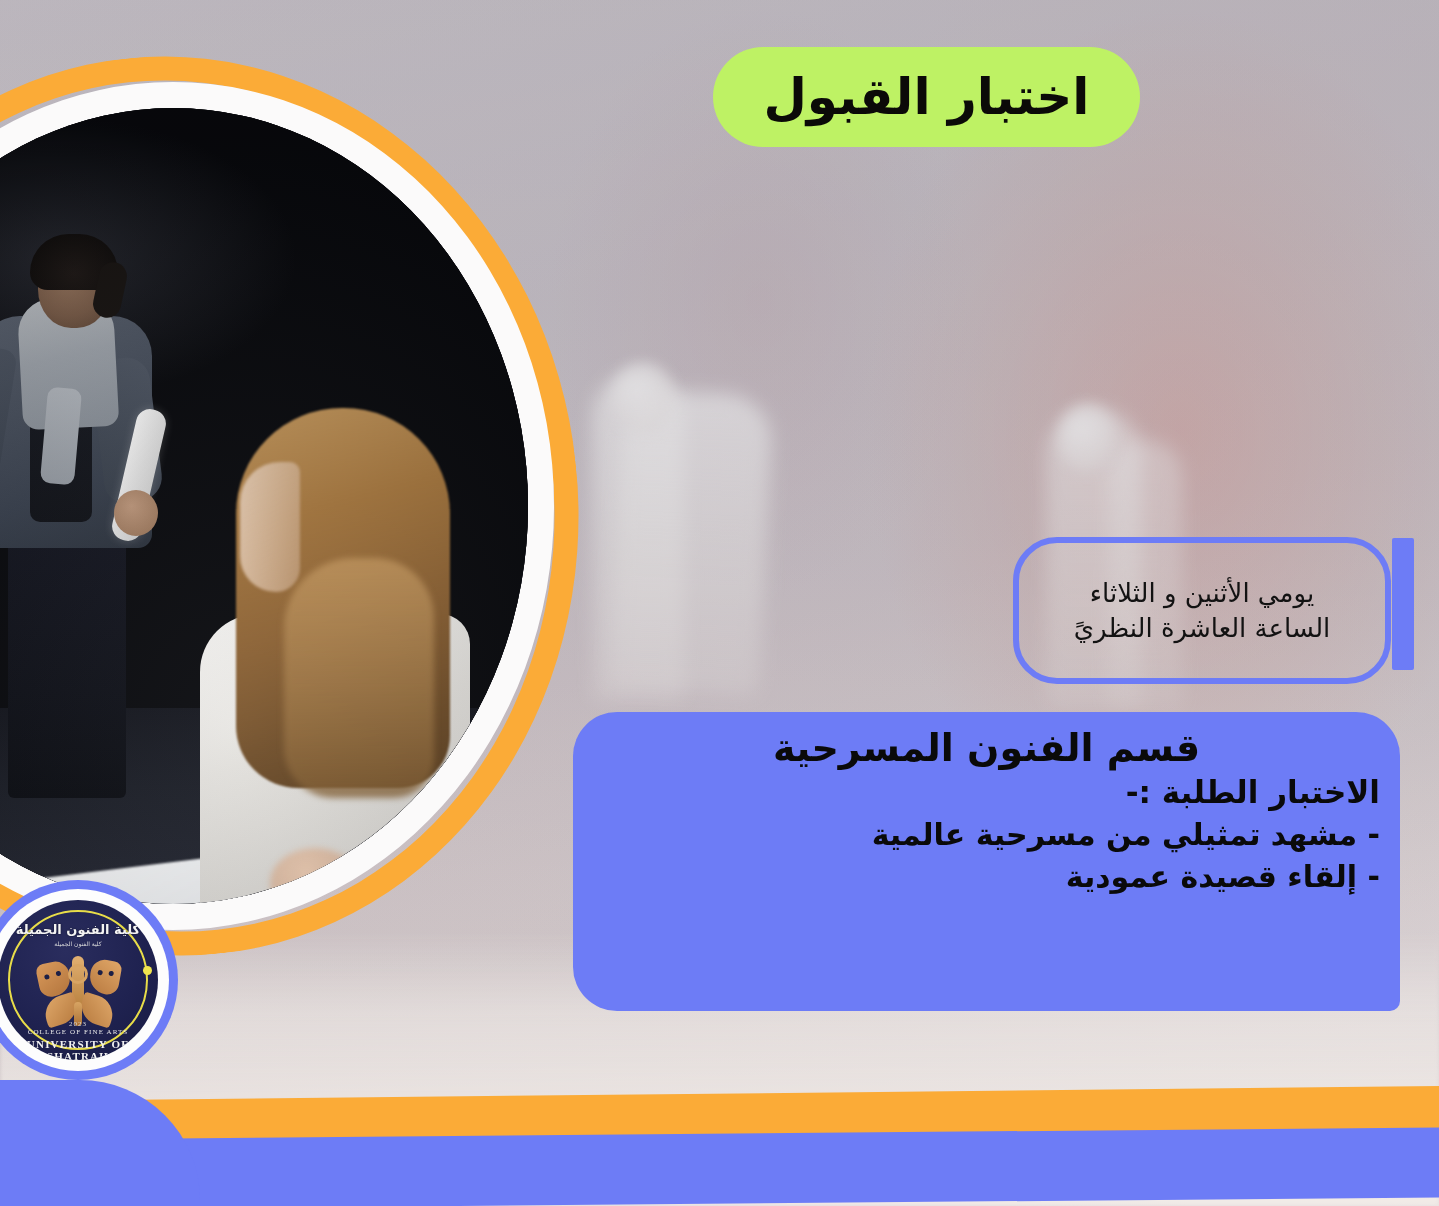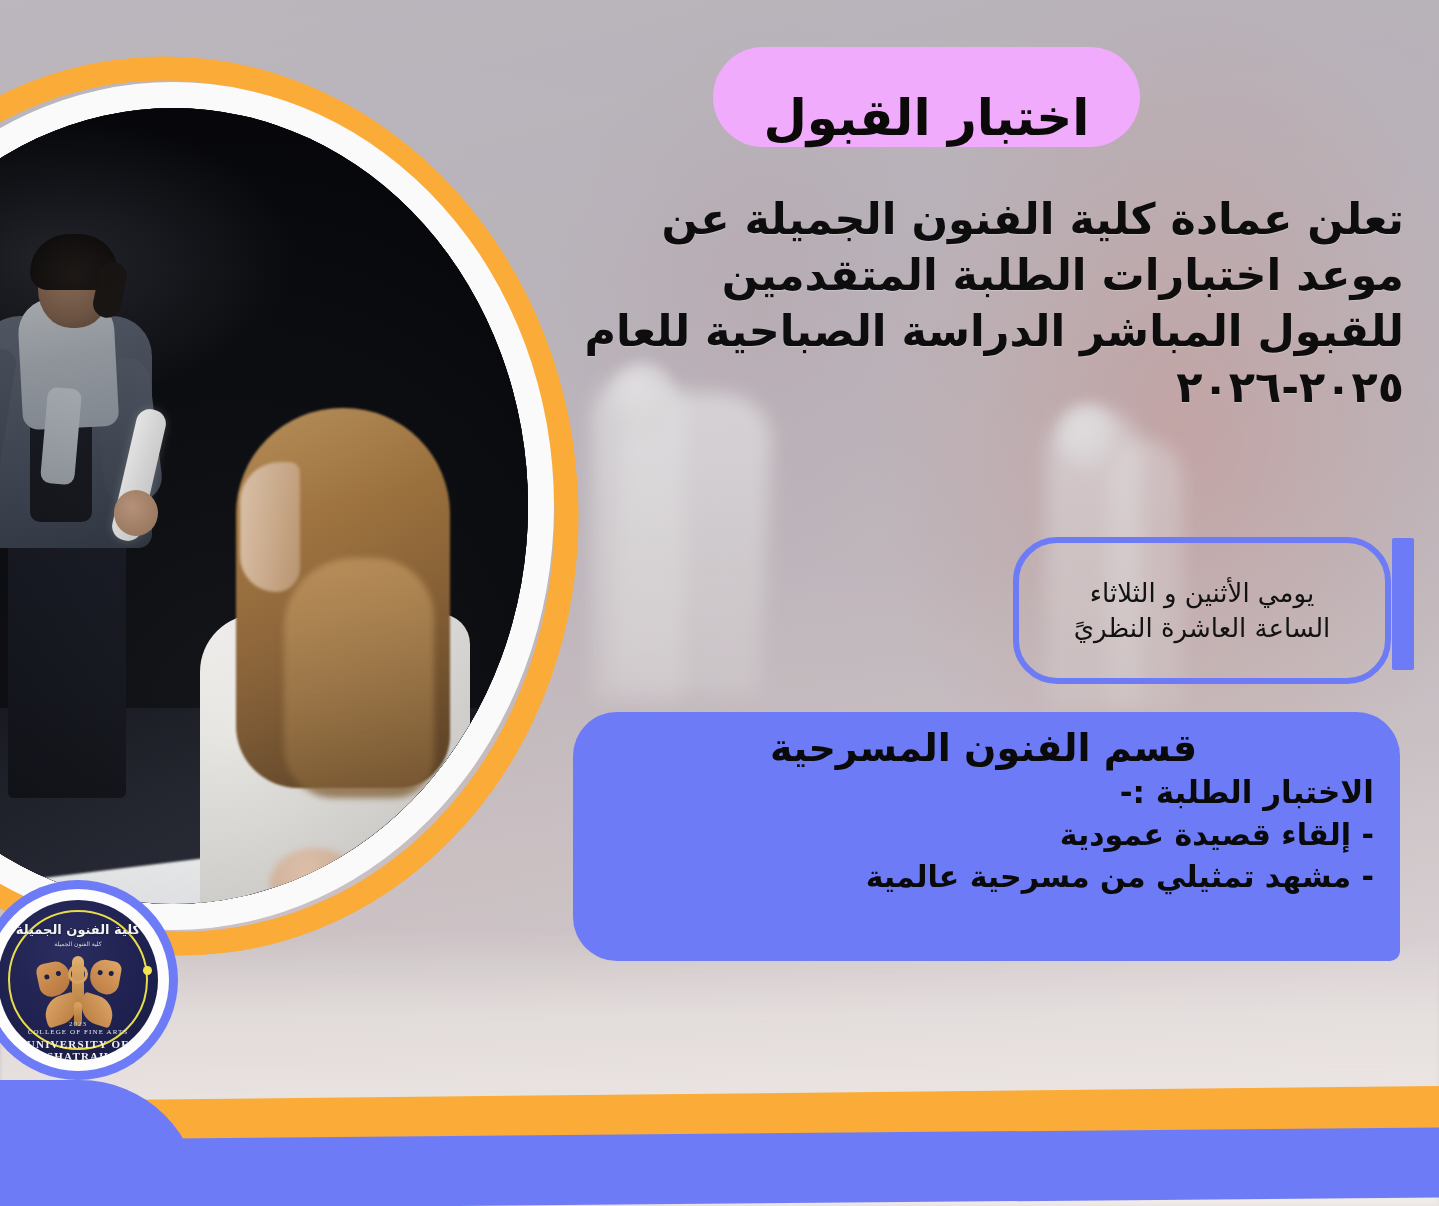--- a/index.html
+++ b/index.html
@@ -234,22 +234,22 @@
   }
   .logo-en2 {
     position:absolute; left:0; right:0; top:138px; text-align:center;
     color:#f2f2f2; font-size:11px; font-weight:700;
     font-family:"Liberation Serif", serif; letter-spacing:1.2px;
   }
 
   
   .title-pill {
     position:absolute; left:713px; top:47px; width:427px; height:100px;
-    background:#f0abfc; border-radius:50px;
-    display:flex; align-items:flex-end; justify-content:center;
+    background:#bef264; border-radius:50px;
+    display:flex; align-items:center; justify-content:center;
   }
   .title-pill span {
     color:#0b0a08; font-size:50px; font-weight:700; direction:rtl;
     font-family:"DejaVu Sans", sans-serif; letter-spacing:-1px;
   }
 
   .headline {
     position:absolute; right:35px; top:192px; width:830px;
     text-align:right; direction:rtl;
     color:#0d0d0d; font-weight:700;
@@ -268,26 +268,26 @@
   .date-box div {
     color:#121212; font-size:26px; line-height:1.32; font-weight:400;
     font-family:"DejaVu Sans", sans-serif; white-space:nowrap;
   }
   .date-bar {
     position:absolute; left:1392px; top:538px; width:22px; height:132px;
     background:#6d7cf6; border-radius:2px;
   }
 
   .info-box {
-    position:absolute; left:573px; top:712px; width:827px; height:249px;
+    position:absolute; left:573px; top:712px; width:827px; height:299px;
     background:#6d7cf6;
     border-top-left-radius:44px; border-top-right-radius:44px;
     border-bottom-left-radius:44px; border-bottom-right-radius:10px;
     direction:rtl; text-align:right;
-    padding:10px 26px 0 20px;
+    padding:10px 20px 0 20px;
   }
   .info-head {
     color:#0a0a0a; font-size:38px; font-weight:700; text-align:center;
     font-family:"DejaVu Sans", sans-serif; line-height:1.2; padding-top:4px;
   }
   .info-line {
     color:#0a0a0a; font-size:31px; font-weight:700; line-height:1.30;
     font-family:"DejaVu Sans", sans-serif;
   }
   .info-bullets { margin-top:2px; }
@@ -377,30 +377,29 @@
       <div class="logo-year">2023</div>
       <div class="logo-en1">COLLEGE OF FINE ARTS</div>
       <div class="logo-en2">UNIVERSITY OF SHATRAH</div>
     </div>
   </div>
 
   <div class="title-pill">
     <span>اختبار القبول</span>
   </div>
 
-  <div class="headline">تعلن عمادة كلية الفنون الجميلة عن موعد اختبارات الطلبة المتقدمين للقبول المباشر الدراسة الصباحية للعام ٢٠٢٥-٢٠٢٦</div>
 
   <div class="date-box">
     <div>يومي الأثنين و الثلاثاء</div>
     <div>الساعة العاشرة النظريً</div>
   </div>
   <div class="date-bar"></div>
 
   <div class="info-box">
     <div class="info-head">قسم الفنون المسرحية</div>
     <div class="info-line">الاختبار الطلبة :-</div>
     <div class="info-bullets">
+      <div class="info-line">- مشهد تمثيلي من مسرحية عالمية</div>
       <div class="info-line">- إلقاء قصيدة عمودية</div>
-      <div class="info-line">- مشهد تمثيلي من مسرحية عالمية</div>
     </div>
   </div>
 
 </div>
 
 </body></html>

